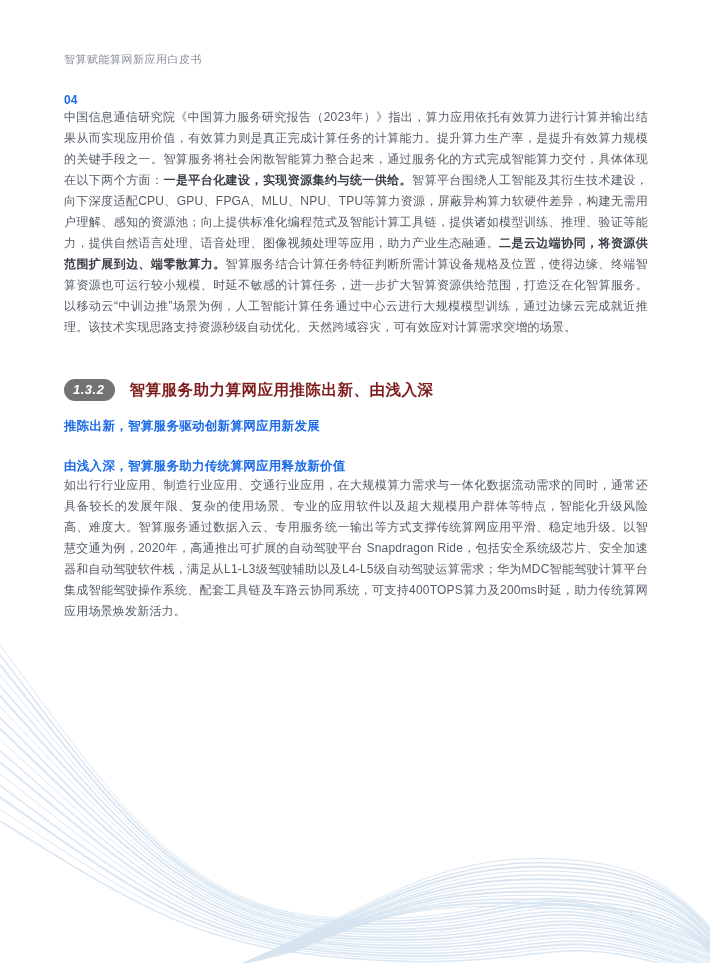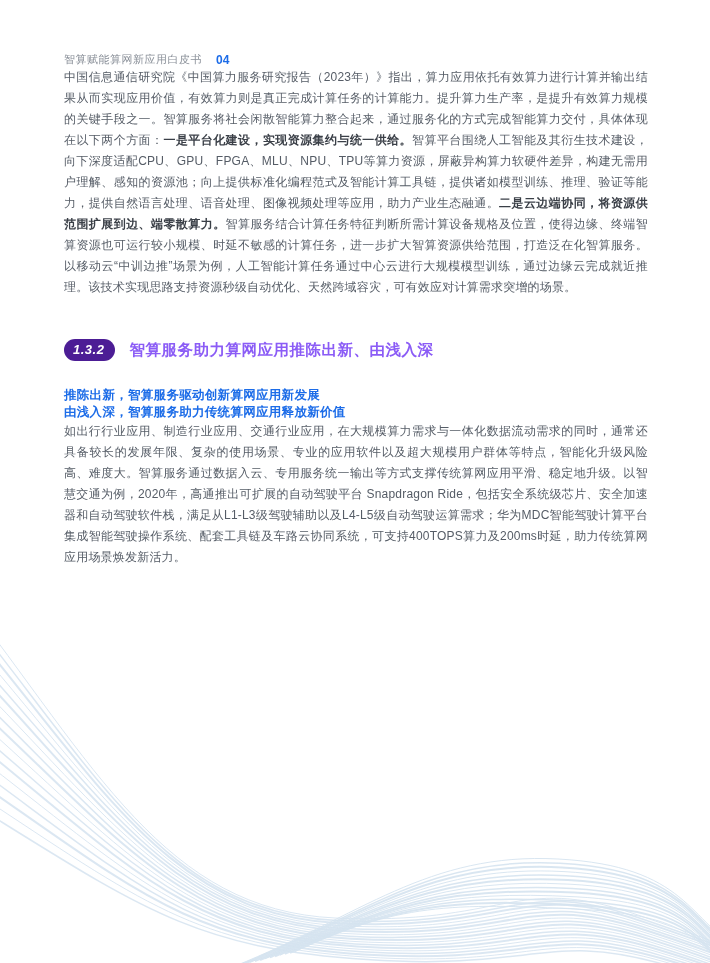--- a/index.html
+++ b/index.html
@@ -15,23 +15,24 @@
     background: #ffffff;
     overflow: hidden;
   }
   .content {
     position: relative;
     z-index: 2;
     padding: 52px 62px 0 64px;
   }
   .doc-header {
     display: flex;
-    align-items: center;
-    gap: 14px;
+    align-items: flex-start;
+    gap: 26px;
     font-size: 11px;
+    flex-direction: column;
   }
   .doc-header .doc-title { color: #8a9099; letter-spacing: 0.5px; }
   .doc-header .page-number { color: #1c6ce8; font-weight: bold; font-size: 12px; }
 
   .blue-subtitle {
     color: #1c6ce8;
     font-size: 12.5px;
     font-weight: bold;
     letter-spacing: 0.3px;
   }
@@ -46,39 +47,39 @@
   }
   p.body-text strong { color: #3a3f47; font-weight: bold; }
 
   .section-heading {
     margin-top: 41px;
     display: flex;
     align-items: center;
   }
   .section-pill {
     display: inline-block;
-    background: #4c1d95;
+    background: #737373;
     color: #ffffff;
     font-size: 13px;
     font-weight: bold;
     font-style: italic;
     padding: 3px 11px 4px 9px;
     border-radius: 12px;
     letter-spacing: 0.5px;
   }
   .section-title {
     margin-left: 14px;
     font-size: 15.5px;
     font-weight: bold;
-    color: #8b5cf6;
+    color: #7f1d1d;
     letter-spacing: 0.5px;
     text-align: center;
   }
-  .subtitle-block1 { margin-top: 26px; }
-  .subtitle-block2 { }
+  .subtitle-block1 { margin-top: 17px; }
+  .subtitle-block2 { margin-top: 23px; }
 
   .wave-decoration {
     position: absolute;
     left: 0;
     bottom: 0;
     width: 710px;
     height: 345px;
     z-index: 1;
     pointer-events: none;
   }

